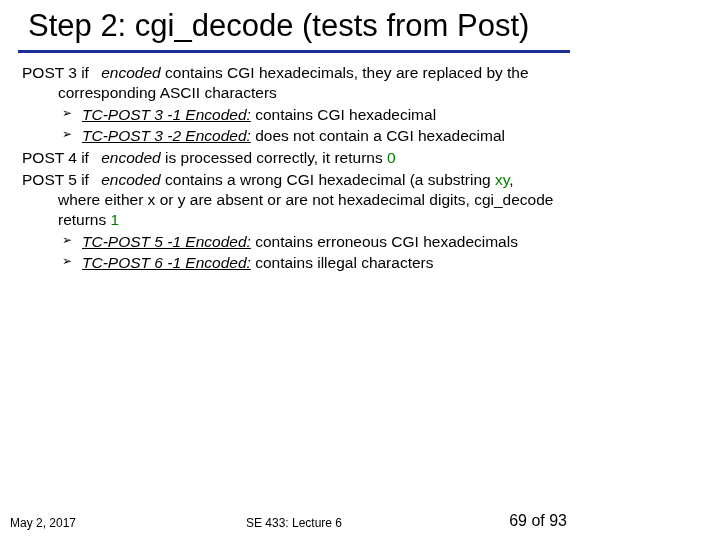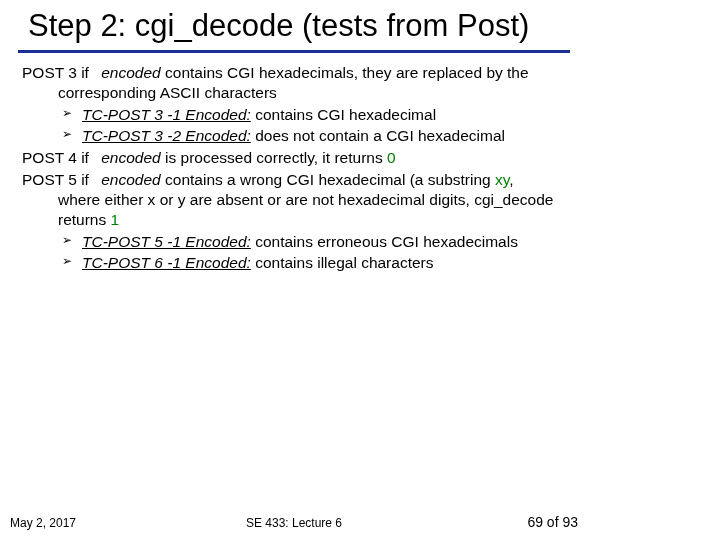--- a/index.html
+++ b/index.html
@@ -70,23 +70,23 @@
   .foot-center {
     position: absolute;
     left: 0;
     right: 0;
     bottom: 0;
     text-align: center;
     font-size: 12px;
   }
   .foot-right {
     position: absolute;
-    right: 10px;
+    right: 21px;
     bottom: 0;
-    font-size: 14px;
+    font-size: 16px;
   }
 </style>
 </head>
 <body>
 
 <div class="slide">
 
   <div class="title">Step 2: cgi_decode (tests from Post)</div>
   <hr class="title-rule">
 

